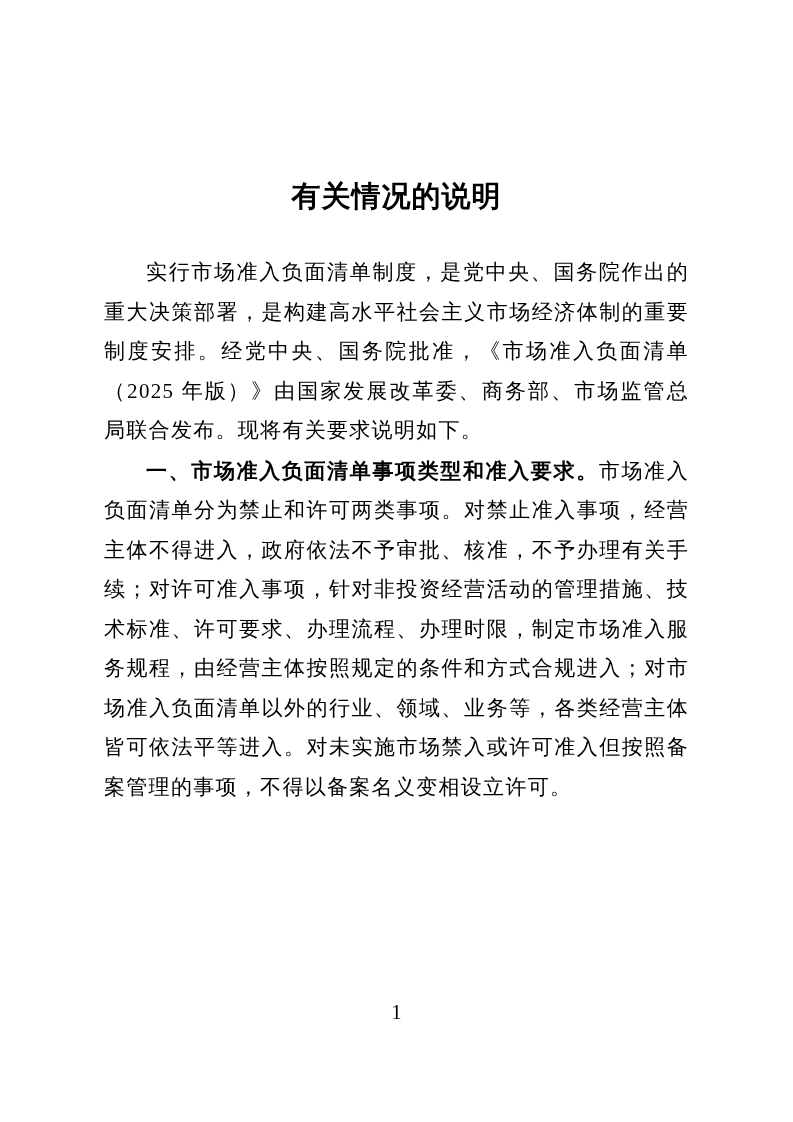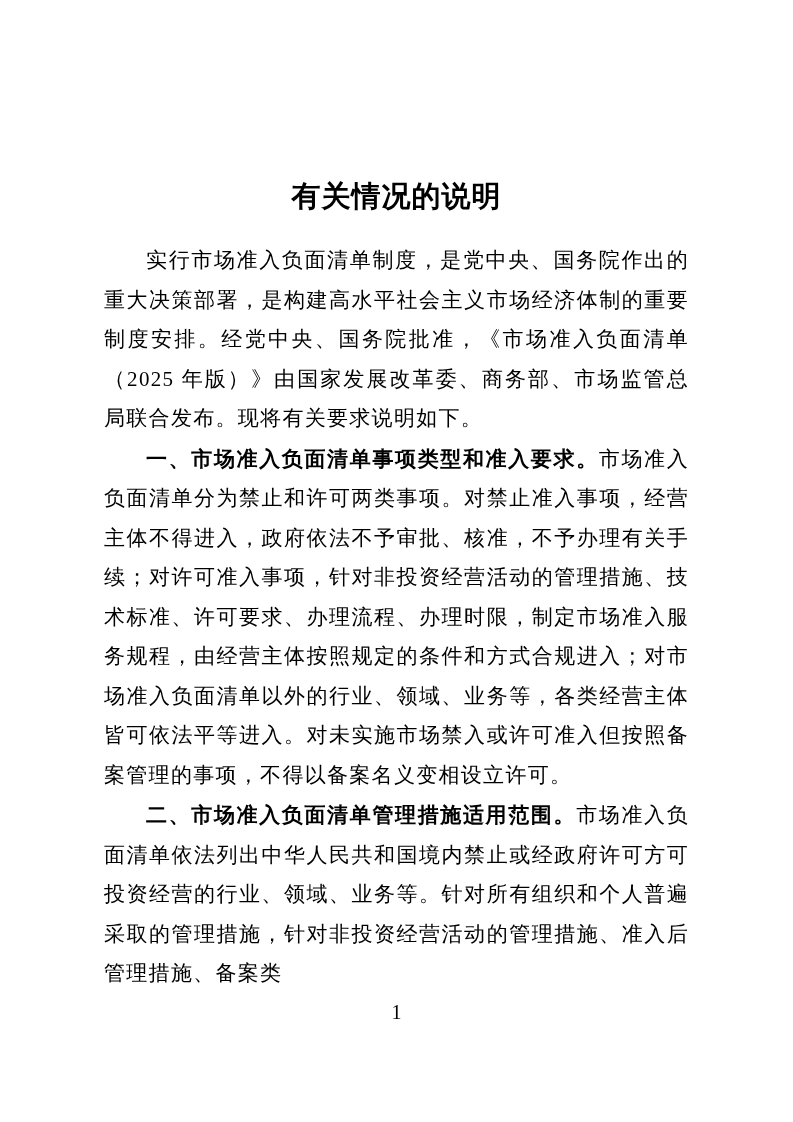--- a/index.html
+++ b/index.html
@@ -22,21 +22,21 @@
   .doc-title {
     margin: 0;
     text-align: center;
     font-size: 29px;
     font-weight: 700;
     line-height: 52px;
     letter-spacing: 1px;
     font-family: "Liberation Serif", "DejaVu Serif", serif;
   }
   .doc-body {
-    margin-top: 18px;
+    margin-top: 30px;
   }
   .doc-body p {
     margin: 0;
     font-size: 21px;
     line-height: 39.5px;
     letter-spacing: 1.3px;
     text-align: justify;
     text-justify: inter-character;
     text-indent: 2em;
   }
@@ -63,19 +63,18 @@
   <h1 class="doc-title">
     <div>有关情况的说明</div>
   </h1>
 
   <div class="doc-body">
 
     <p><span class="para-lead"></span><span>实行市场准入负面清单制度，是党中央、国务院作出的重大决策部署，是构建高水平社会主义市场经济体制的重要制度安排。经党中央、国务院批准，《市场准入负面清单（2025 年版）》由国家发展改革委、商务部、市场监管总局联合发布。现将有关要求说明如下。</span></p>
 
     <p><span class="para-lead">一、市场准入负面清单事项类型和准入要求。</span><span>市场准入负面清单分为禁止和许可两类事项。对禁止准入事项，经营主体不得进入，政府依法不予审批、核准，不予办理有关手续；对许可准入事项，针对非投资经营活动的管理措施、技术标准、许可要求、办理流程、办理时限，制定市场准入服务规程，由经营主体按照规定的条件和方式合规进入；对市场准入负面清单以外的行业、领域、业务等，各类经营主体皆可依法平等进入。对未实施市场禁入或许可准入但按照备案管理的事项，不得以备案名义变相设立许可。</span></p>
 
-    <p><span class="para-lead">二、市场准入负面清单管理措施适用范围。</span><span>市场准入负面清单依法列出中华人民共和国境内禁止或经政府许可方可投资经营的行业、领域、业务等。针对所有组织和个人普遍采取的管理措施，针对非投资经营活动的管理措施、准入后管理措施、备案类</span></p>
 
   </div>
 
   <div class="page-number">1</div>
 
 </div>
 
 </body></html>

